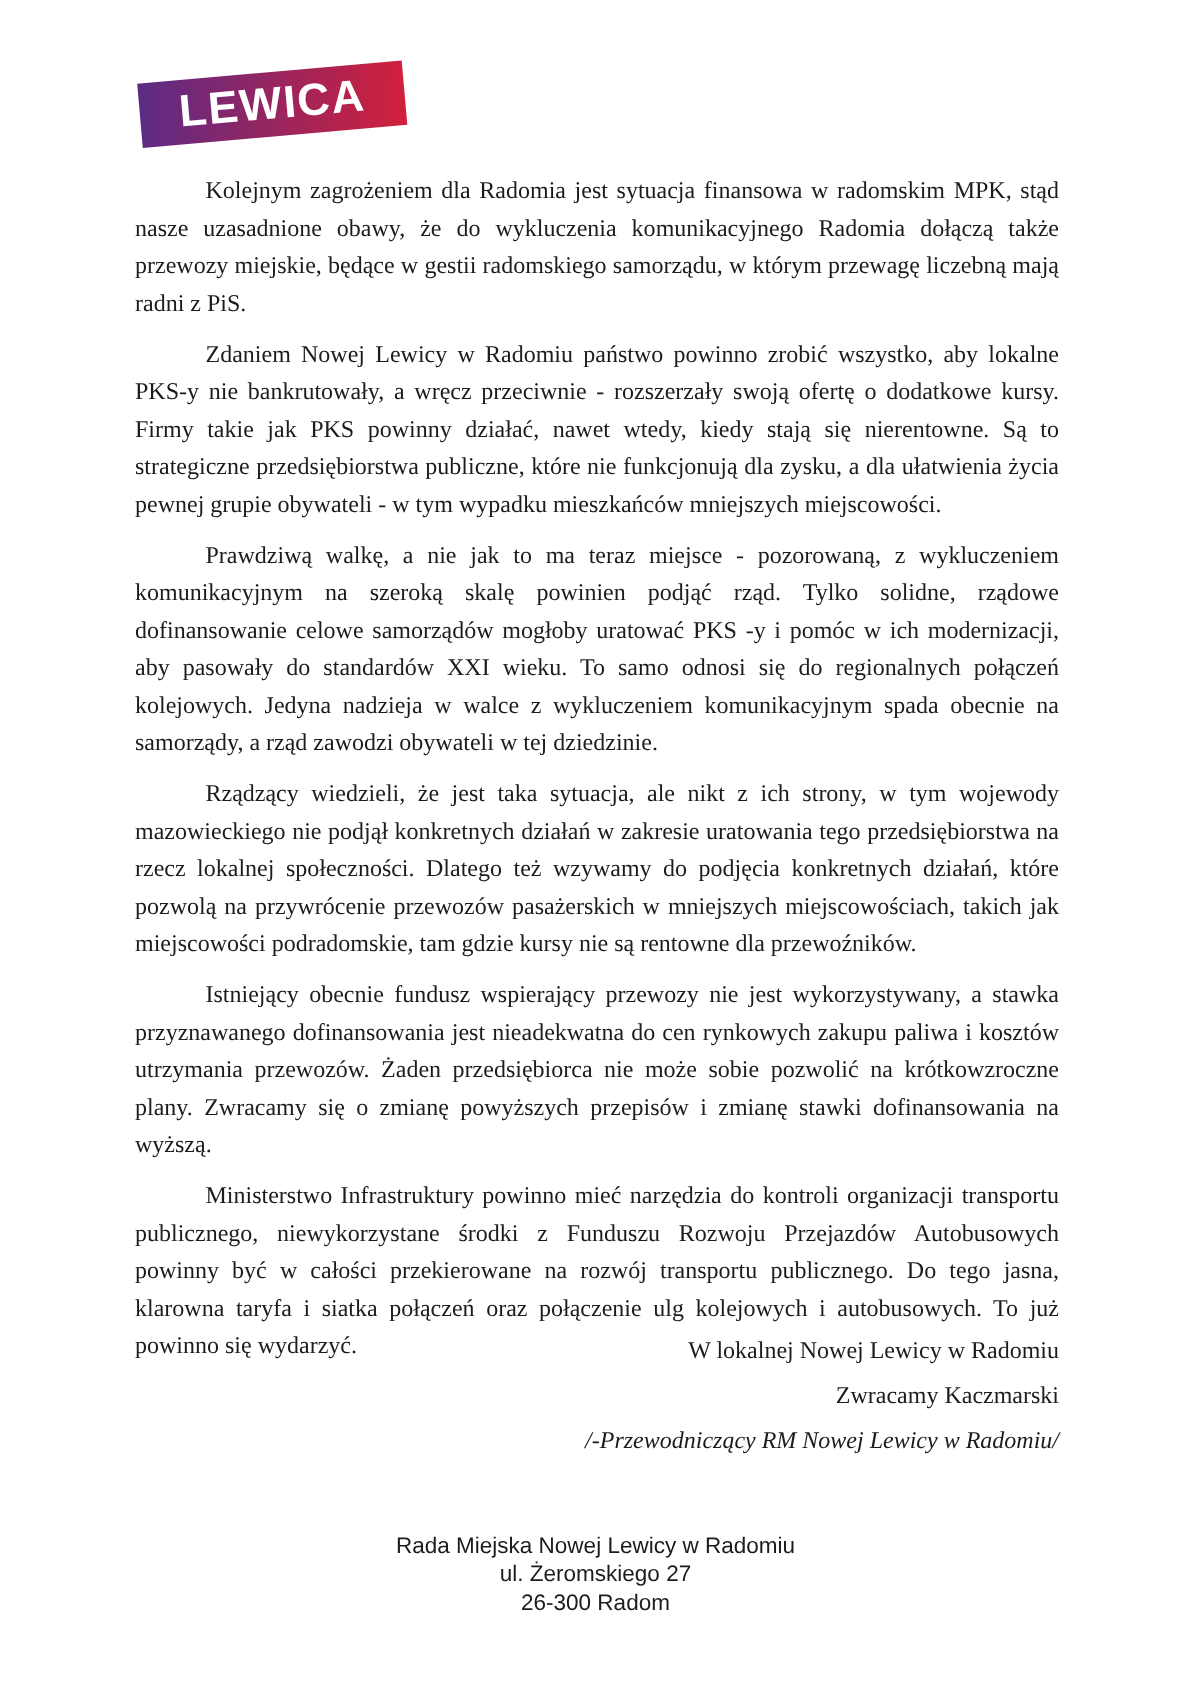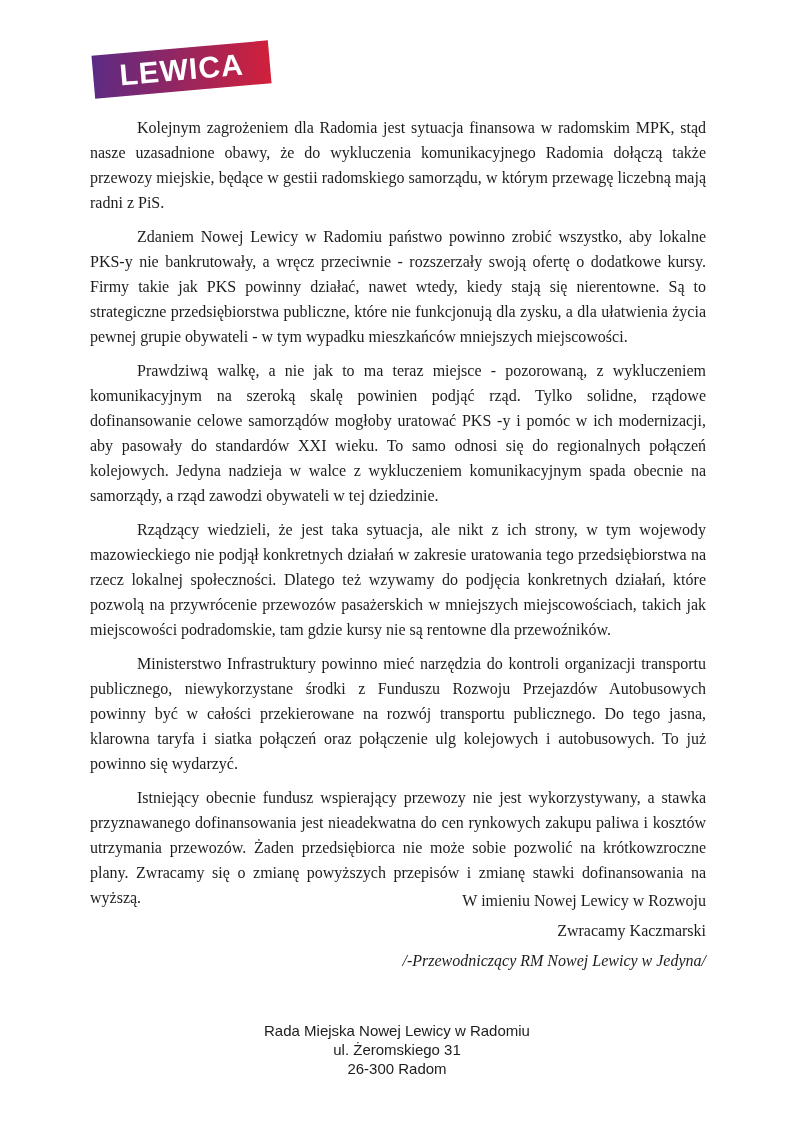--- a/index.html
+++ b/index.html
@@ -86,29 +86,29 @@
 
   <div class="logo-wrap" id="logo" style="background: linear-gradient(97deg, rgb(91, 43, 133) 0%, rgb(210, 32, 58) 100%);">
     <span class="logo-text" style="color: rgb(255, 255, 255);">LEWICA</span>
   </div>
 
   <div class="body-text">
     <p>Kolejnym zagrożeniem dla Radomia jest sytuacja finansowa  w radomskim MPK, stąd nasze uzasadnione obawy, że do wykluczenia komunikacyjnego Radomia dołączą także przewozy miejskie, będące w gestii radomskiego samorządu, w którym przewagę liczebną mają radni z PiS.</p>
     <p>Zdaniem Nowej Lewicy w Radomiu państwo powinno zrobić wszystko, aby lokalne PKS-y nie bankrutowały, a wręcz przeciwnie - rozszerzały swoją ofertę o dodatkowe kursy. Firmy takie jak PKS powinny działać, nawet wtedy, kiedy stają się nierentowne. Są to strategiczne przedsiębiorstwa publiczne, które nie funkcjonują dla zysku, a dla ułatwienia życia pewnej grupie obywateli - w tym wypadku mieszkańców mniejszych miejscowości.</p>
     <p>Prawdziwą walkę, a nie jak to ma teraz miejsce - pozorowaną, z wykluczeniem komunikacyjnym na szeroką skalę powinien podjąć rząd. Tylko solidne, rządowe dofinansowanie celowe samorządów mogłoby uratować PKS -y i pomóc w ich modernizacji, aby pasowały do standardów XXI wieku. To samo odnosi się do regionalnych połączeń kolejowych. Jedyna nadzieja w walce z wykluczeniem komunikacyjnym spada obecnie na samorządy, a rząd zawodzi obywateli w tej dziedzinie.</p>
     <p>Rządzący wiedzieli, że jest taka sytuacja, ale nikt z ich strony, w tym wojewody mazowieckiego nie podjął konkretnych działań w zakresie uratowania tego przedsiębiorstwa na rzecz lokalnej społeczności. Dlatego też wzywamy do podjęcia konkretnych działań, które pozwolą na przywrócenie przewozów pasażerskich w mniejszych miejscowościach, takich jak miejscowości podradomskie, tam gdzie kursy nie są rentowne dla przewoźników.</p>
+    <p>Istniejący obecnie fundusz wspierający przewozy nie jest wykorzystywany, a stawka przyznawanego dofinansowania jest nieadekwatna do cen rynkowych zakupu paliwa i kosztów utrzymania przewozów. Żaden przedsiębiorca nie może sobie pozwolić na krótkowzroczne plany. Zwracamy się o zmianę powyższych przepisów i zmianę stawki dofinansowania na wyższą.</p>
     <p>Ministerstwo Infrastruktury powinno mieć narzędzia do kontroli organizacji transportu publicznego, niewykorzystane środki z Funduszu Rozwoju Przejazdów Autobusowych powinny być w całości przekierowane na rozwój transportu publicznego. Do tego jasna, klarowna taryfa i siatka połączeń oraz połączenie ulg kolejowych i autobusowych. To już powinno się wydarzyć.</p>
-    <p>Istniejący obecnie fundusz wspierający przewozy nie jest wykorzystywany, a stawka przyznawanego dofinansowania jest nieadekwatna do cen rynkowych zakupu paliwa i kosztów utrzymania przewozów. Żaden przedsiębiorca nie może sobie pozwolić na krótkowzroczne plany. Zwracamy się o zmianę powyższych przepisów i zmianę stawki dofinansowania na wyższą.</p>
   </div>
 
   <div class="signature">
-    <div class="sig-behalf">W imieniu Nowej Lewicy w Rozwoju</div>
+    <div class="sig-behalf">W lokalnej Nowej Lewicy w Radomiu</div>
     <div class="sig-name">Zwracamy Kaczmarski</div>
-    <div class="sig-role">/-Przewodniczący RM Nowej Lewicy w Jedyna/</div>
+    <div class="sig-role">/-Przewodniczący RM Nowej Lewicy w Radomiu/</div>
   </div>
 
   <div class="footer">
     <div>Rada Miejska Nowej Lewicy w Radomiu</div>
-    <div>ul. Żeromskiego 31</div>
+    <div>ul. Żeromskiego 27</div>
     <div>26-300 Radom</div>
   </div>
 
 </div>
 
 </body></html>

